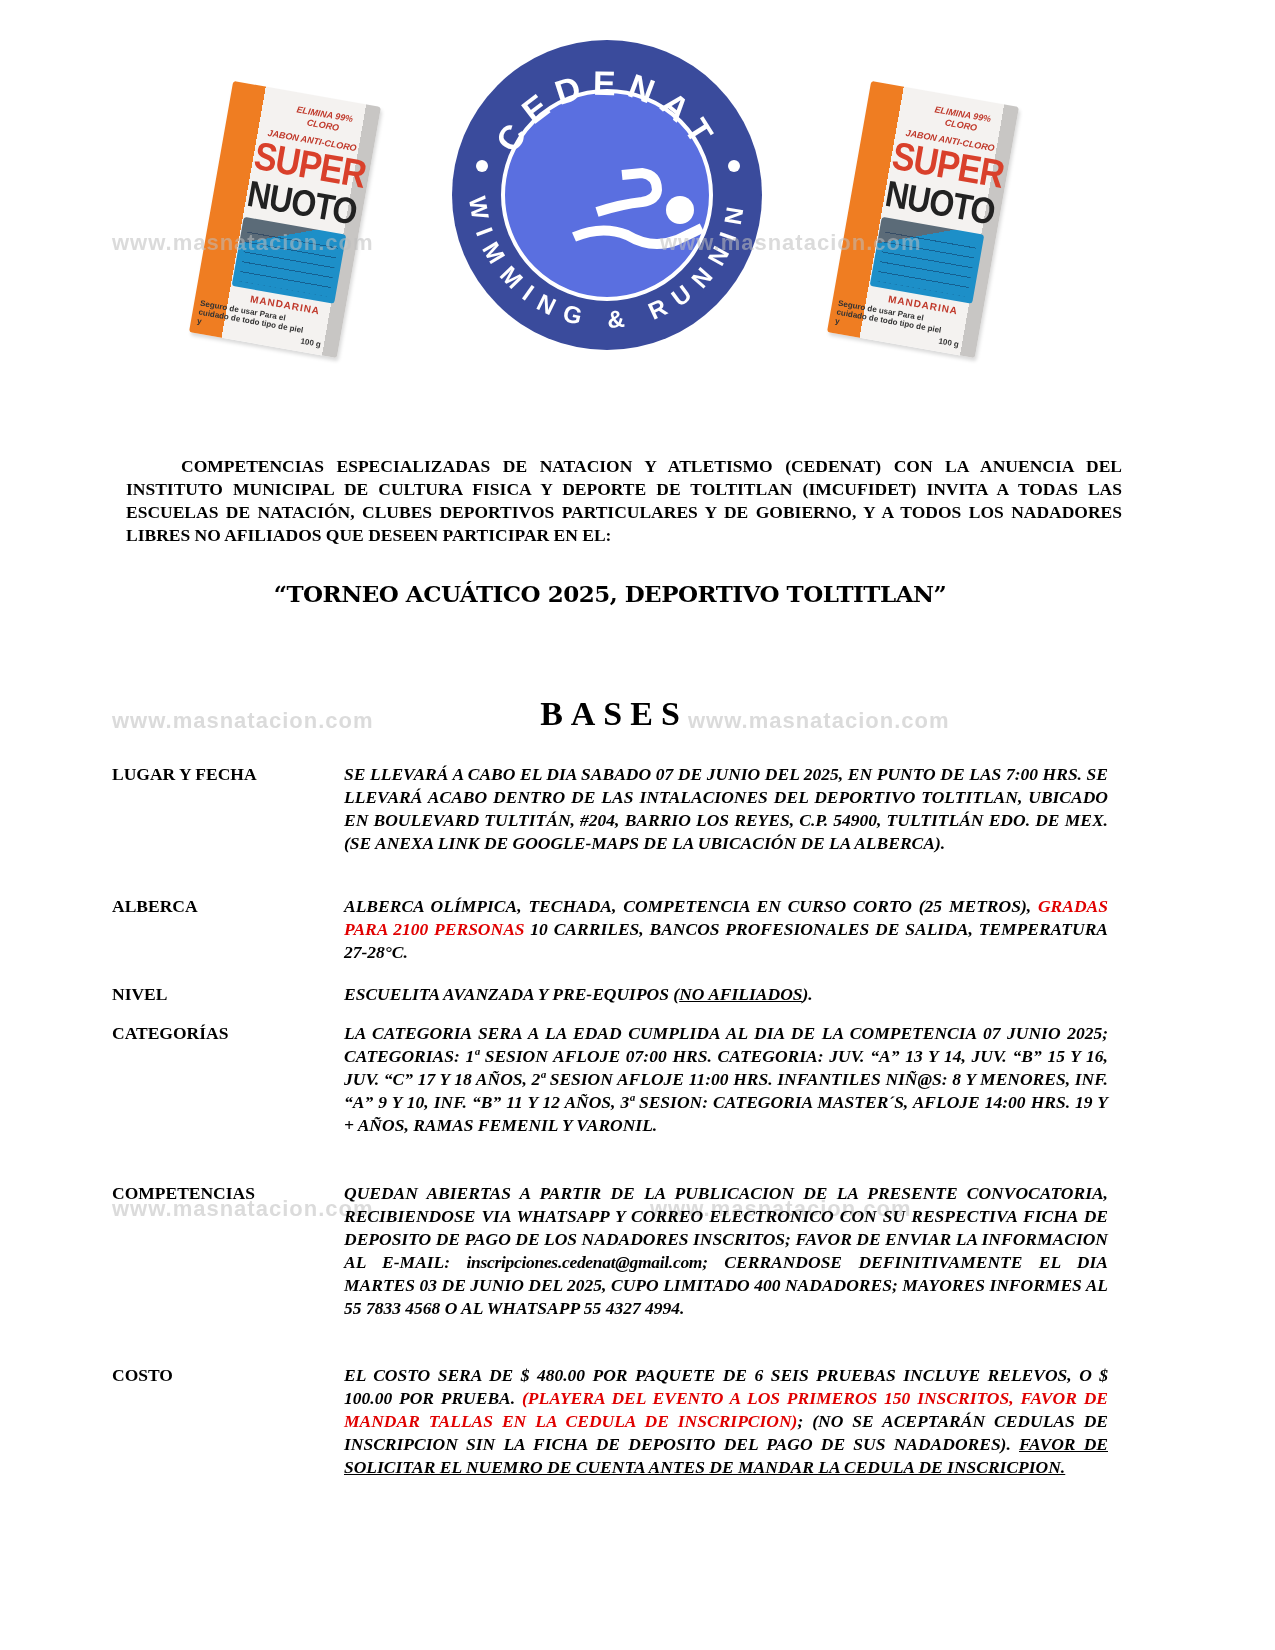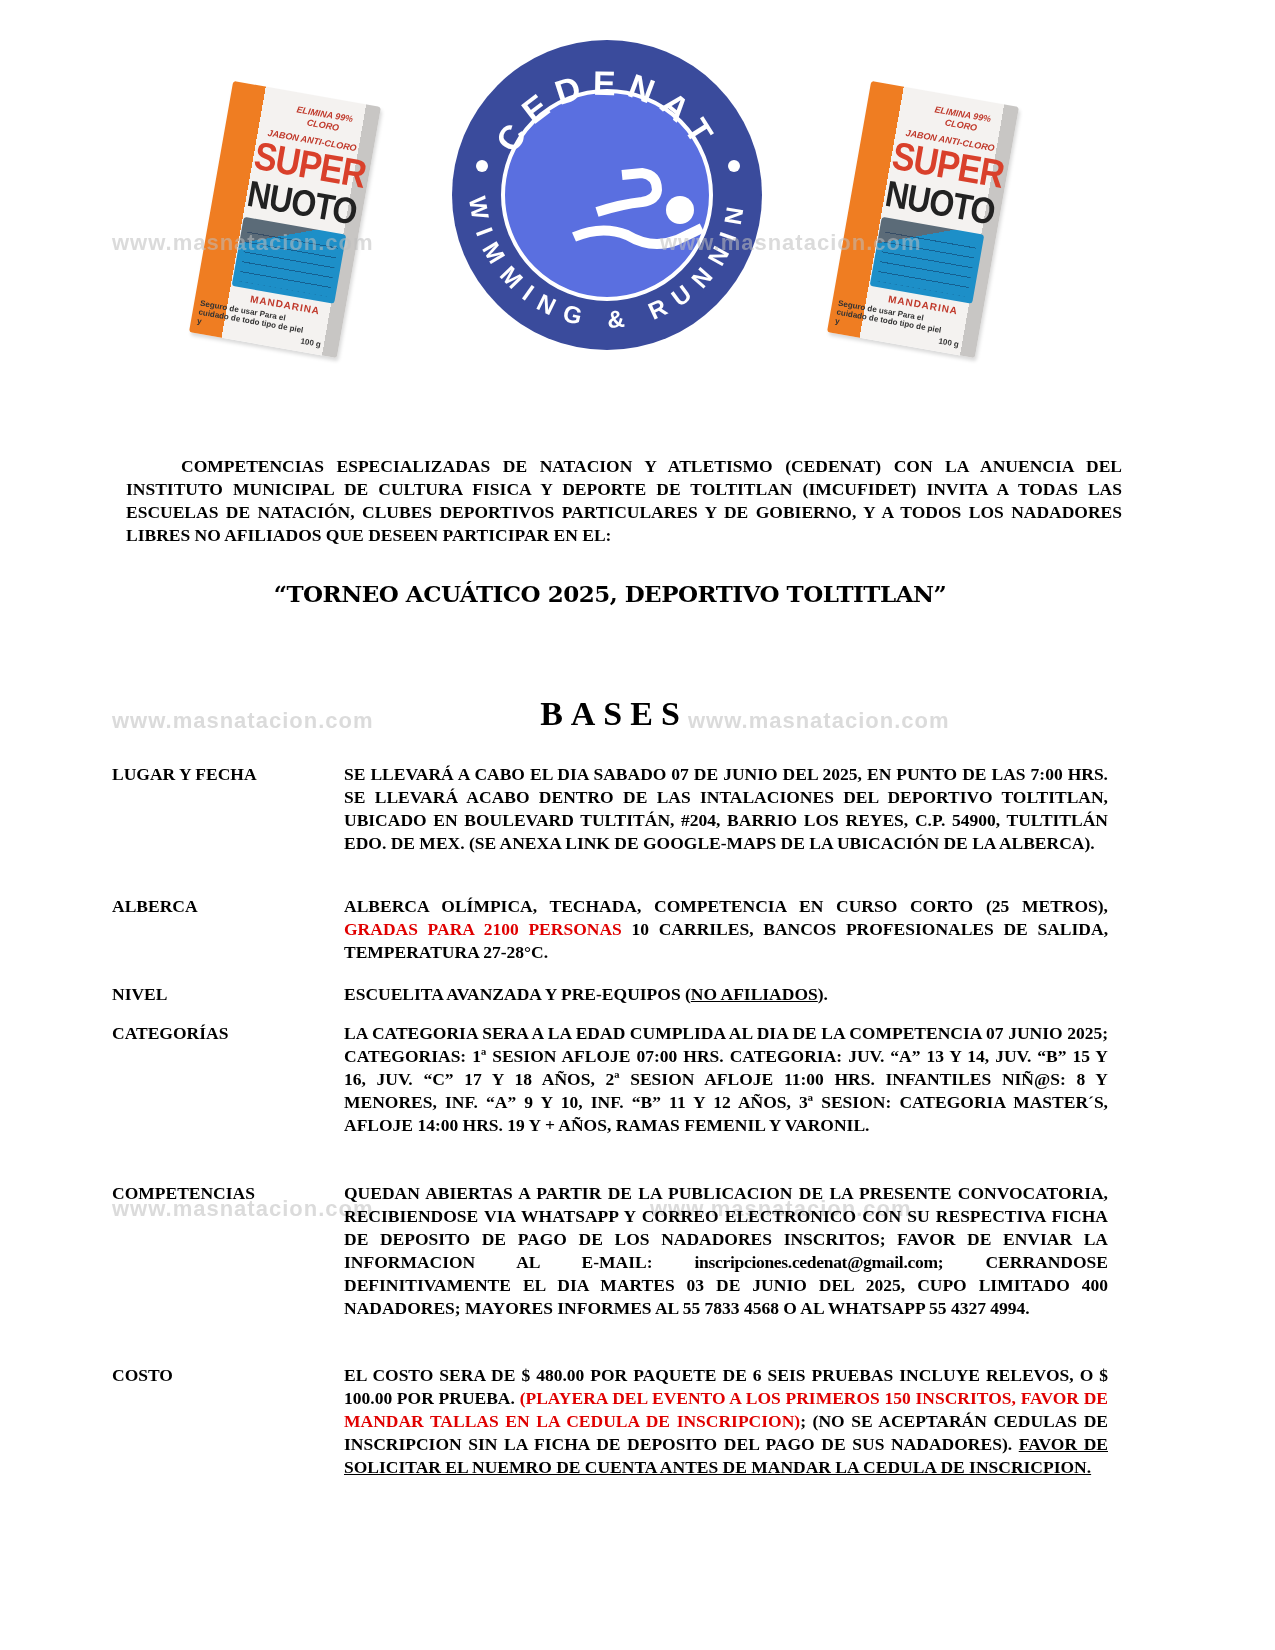--- a/index.html
+++ b/index.html
@@ -48,21 +48,21 @@
              font-size: 17.5px; line-height: 23px; text-align: justify; text-indent: 55px; margin-left: 14px; }
     .tourney { position: absolute; left: 0; width: 1220px; top: 580px; text-align: center;
                font: 900 23px "DejaVu Serif", serif; letter-spacing: -0.5px; }
     .celebrar { position: absolute; left: 112px; top: 645px; font-weight: bold; font-size: 20px; }
     .bases { position: absolute; left: 4px; width: 1220px; top: 695px; text-align: center;
              font-weight: bold; font-size: 34px; letter-spacing: 8px; }
 
     .row { position: absolute; left: 112px; width: 996px; }
     .row .lbl { position: absolute; left: 0; top: 0; font-weight: bold; font-size: 17.5px; line-height: 23px; }
     .row .txt { position: absolute; left: 232px; width: 764px; top: 0; font-weight: bold;
-                font-size: 17.5px; line-height: 23px; text-align: justify; }
+                font-size: 17.5px; line-height: 23px; text-align: justify; font-style: italic; }
     .red { color: #e00000; }
     .u { text-decoration: underline; }
     .email { font-weight: normal; font-weight: bold; letter-spacing: -0.3px; }
   </style>
 </head>
 <body>
 
 <div class="page">
 
   <div class="soap" style="left:210px; top:92px;">

